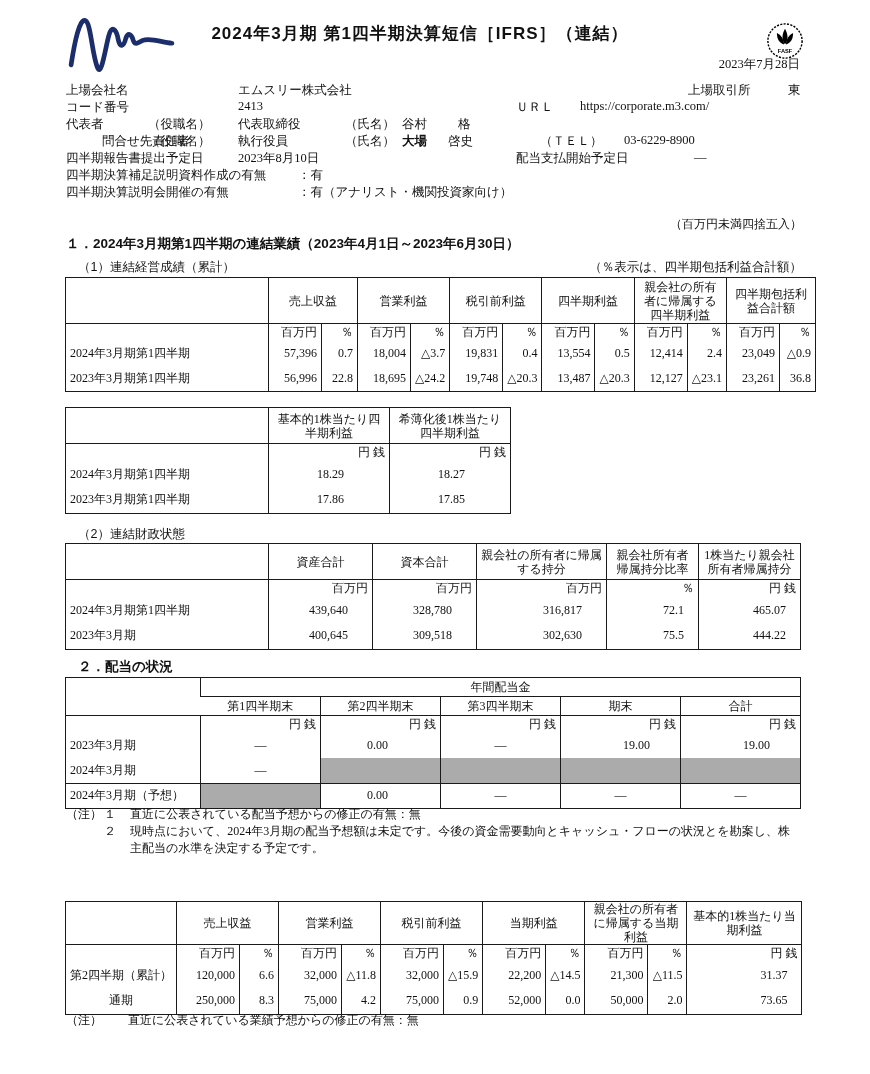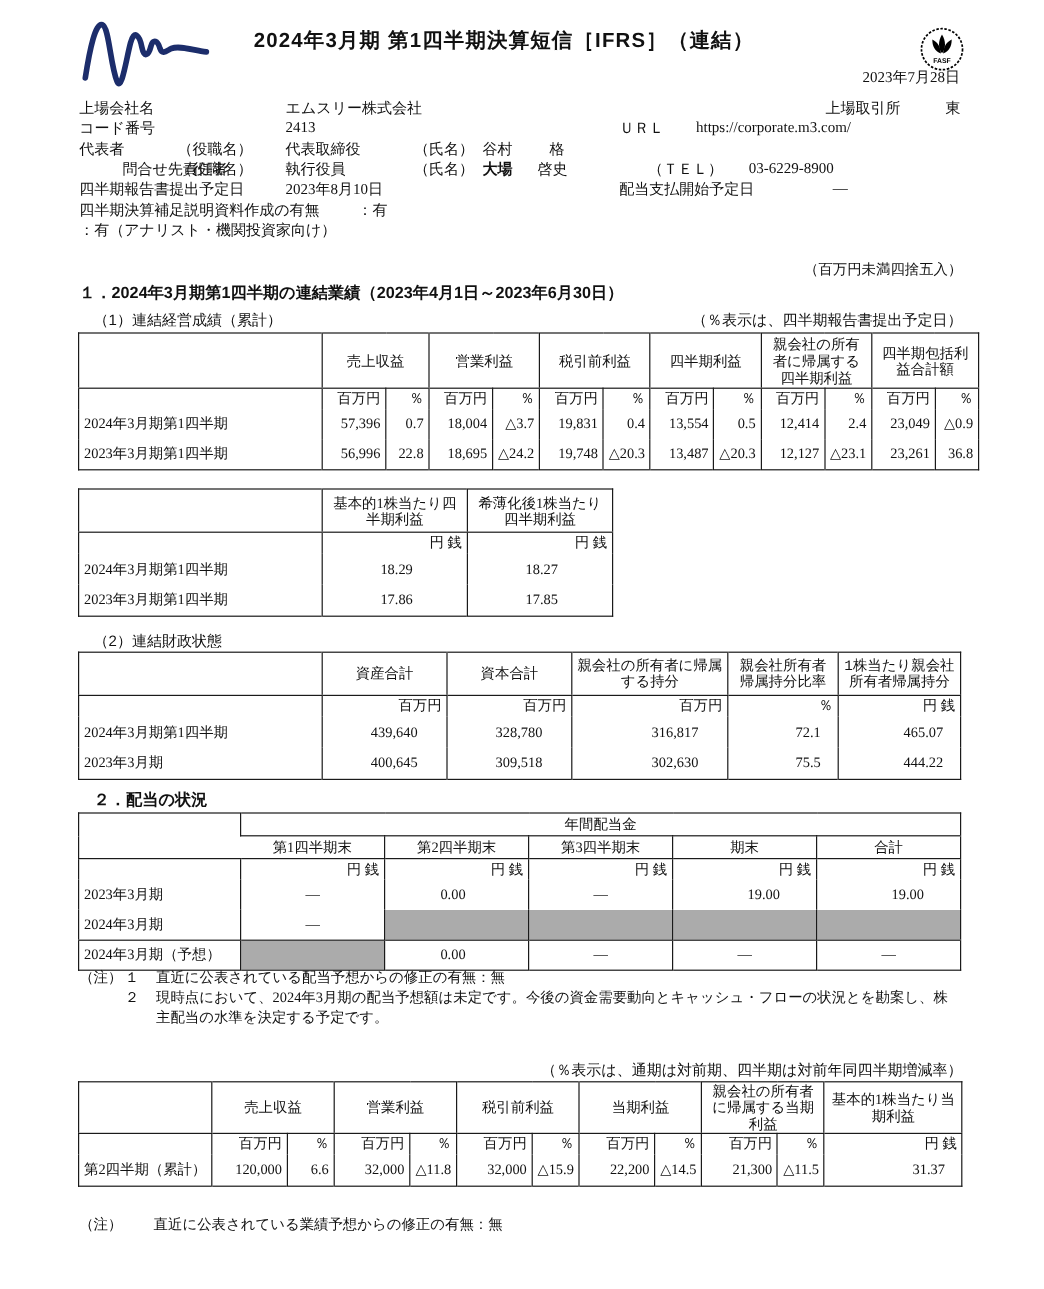--- a/index.html
+++ b/index.html
@@ -87,28 +87,29 @@
   <span class="abs inf" style="left:66px;top:150px;">四半期報告書提出予定日</span>
   <span class="abs inf" style="left:238px;top:150px;">2023年8月10日</span>
   <span class="abs inf" style="left:516px;top:150px;">配当支払開始予定日</span>
   <span class="abs inf" style="left:694px;top:150px;">―</span>
 
   <div class="abs inf" style="left:66px;top:167px;display:flex;">
     <span style="width:232px;">四半期決算補足説明資料作成の有無</span>
     <span>：有</span>
   </div>
   <div class="abs inf" style="left:66px;top:184px;display:flex;">
+    <span style="width:232px;">四半期決算説明会開催の有無</span>
     <span>：有（アナリスト・機関投資家向け）</span>
   </div>
 
   <div class="abs rnote" style="top:216px;">（百万円未満四捨五入）</div>
 
   <div class="abs go b h1" style="left:66px;top:235px;">１．2024年3月期第1四半期の連結業績（2023年4月1日～2023年6月30日）</div>
   <div class="abs go sub" style="left:78px;top:259px;">（1）連結経営成績（累計）</div>
-  <div class="abs go sub" style="right:68px;top:259px;">（％表示は、四半期報告書提出予定日）</div>
+  <div class="abs go sub" style="right:68px;top:259px;">（％表示は、四半期包括利益合計額）</div>
 
   <table class="tbl abs" style="left:65px;top:277px;">
     <colgroup>
       <col style="width:203px;">
       <col style="width:53px;">
         <col style="width:36px;">
       <col style="width:53px;">
         <col style="width:36px;">
       <col style="width:53px;">
         <col style="width:36px;">
@@ -212,21 +213,21 @@
   <table class="tbl abs" style="left:65px;top:543px;">
     <colgroup>
       <col style="width:203px;">
         <col style="width:104px;">
         <col style="width:104px;">
       <col style="width:130px;">
         <col style="width:92px;">
         <col style="width:102px;">
     </colgroup>
     <tbody>
-        <tr style="height:36px;font-family:Liberation Mono, monospace;">
+        <tr style="height:36px;">
       <td class="hd"></td>
       <td class="hd">資産合計</td>
       <td class="hd">資本合計</td>
       <td class="hd">親会社の所有者に帰属する持分</td>
       <td class="hd">親会社所有者帰属持分比率</td>
       <td class="hd">1株当たり親会社所有者帰属持分</td>
     </tr>
     <tr style="height:17px;">
       <td></td>
       <td class="un">百万円</td>
@@ -318,21 +319,20 @@
       <span class="nno">１</span>
       <span class="ntext">直近に公表されている配当予想からの修正の有無：無</span>
     </div>
     <div class="noterow">
       <span class="nmark"></span>
       <span class="nno">２</span>
       <span class="ntext">現時点において、2024年3月期の配当予想額は未定です。今後の資金需要動向とキャッシュ・フローの状況とを勘案し、株主配当の水準を決定する予定です。</span>
     </div>
   </div>
 
-  <div class="abs go sub" style="right:68px;top:884px;">（％表示は、通期は対前期、四半期は対前年同四半期増減率）</div>
 
   <table class="tbl abs" style="left:65px;top:901px;">
     <colgroup>
       <col style="width:110px;">
       <col style="width:63px;">
         <col style="width:39px;">
       <col style="width:63px;">
         <col style="width:39px;">
       <col style="width:63px;">
         <col style="width:39px;">
@@ -373,20 +373,34 @@
       <td class="num">32,000</td>
           <td class="num">△11.8</td>
       <td class="num">32,000</td>
           <td class="num">△15.9</td>
       <td class="num">22,200</td>
           <td class="num">△14.5</td>
       <td class="num">21,300</td>
           <td class="num">△11.5</td>
       <td class="num pr14">31.37</td>
     </tr>
+    <tr style="height:26px;">
+      <td class="rlbl">通期</td>
+      <td class="num">250,000</td>
+          <td class="num">8.3</td>
+      <td class="num">75,000</td>
+          <td class="num">4.2</td>
+      <td class="num">75,000</td>
+          <td class="num">0.9</td>
+      <td class="num">52,000</td>
+          <td class="num">0.0</td>
+      <td class="num">50,000</td>
+          <td class="num">2.0</td>
+      <td class="num pr14">73.65</td>
+    </tr>
   </tbody>
     </table>
 
   <div class="abs noterow" style="left:66px;top:1012px;">
     <span class="nmark" style="width:62px;">（注）</span>
     <span>直近に公表されている業績予想からの修正の有無：無</span>
   </div>
 
 </div>
 

